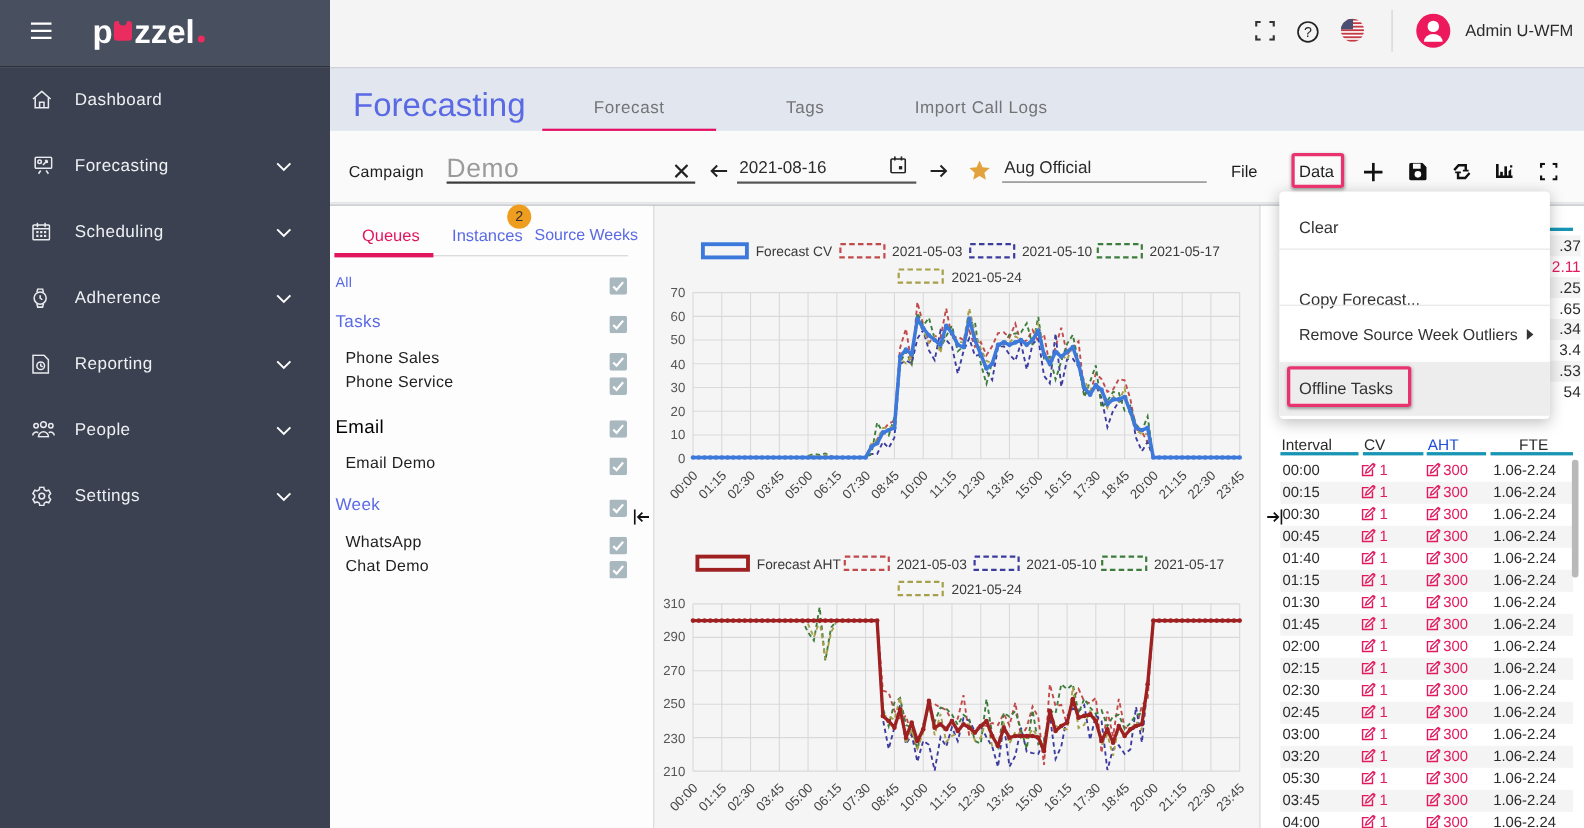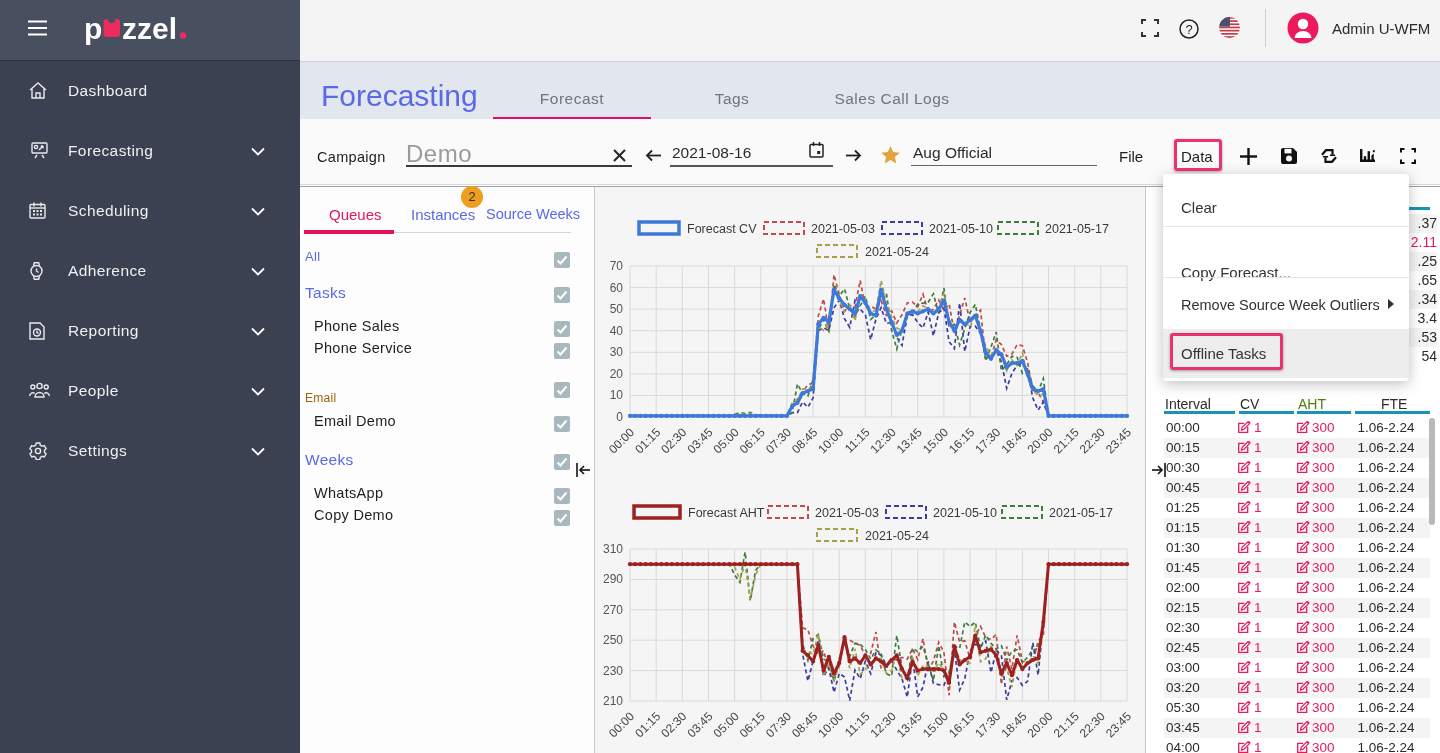--- a/index.html
+++ b/index.html
@@ -139,21 +139,21 @@
     <div class="nav" style="top:442px">Settings</div>
     <svg class="chev" style="top:445px" width="14" height="12" viewBox="0 0 14 12" fill="none" stroke="#fff" stroke-width="1.8">
       <path d="M1 2.5 L7 8.5 L13 2.5"></path>
     </svg>
 
 <div class="abs" style="left:300px;top:61px;width:1140px;height:58px;background:#e2e6ef;border-top:1px solid #ccd0d6"></div>
 <div class="abs" style="left:321px;top:79px;font-size:30px;color:#5a69e4">Forecasting</div>
 <div class="abs" style="left:493px;top:90px;width:158px;text-align:center;font-size:15.5px;color:#737476;letter-spacing:.5px">Forecast</div>
 <div class="abs" style="left:493px;top:117px;width:158px;height:4px;background:#e40d64"></div>
 <div class="abs" style="left:653px;top:90px;width:158px;text-align:center;font-size:15.5px;color:#737476;letter-spacing:.5px">Tags</div>
-<div class="abs" style="left:813px;top:90px;width:158px;text-align:center;font-size:15.5px;color:#737476;letter-spacing:.5px">Sales Call Logs</div>
+<div class="abs" style="left:813px;top:90px;width:158px;text-align:center;font-size:15.5px;color:#737476;letter-spacing:.5px">Import Call Logs</div>
 
 <div class="abs" style="left:300px;top:119px;width:1140px;height:66px;background:#fafafb;border-bottom:1px solid #d8d8db"></div>
 <div class="abs" style="left:317px;top:149px;font-size:14.5px;color:#1d1d1d;letter-spacing:.3px">Campaign</div>
 <div class="abs" style="left:406px;top:140px;font-size:24px;color:#9a9a9a;letter-spacing:.5px">Demo</div>
 <div class="abs" style="left:406px;top:165px;width:226px;height:2px;background:#3a3a3a"></div>
 <svg class="abs" style="left:613px;top:149px" width="13" height="13" viewBox="0 0 13 13" stroke="#222" stroke-width="2">
       <line x1="1" y1="1" x2="12" y2="12"></line>
       <line x1="12" y1="1" x2="1" y2="12"></line>
     </svg>
 <svg class="abs" style="left:645px;top:149px" width="17" height="13" viewBox="0 0 17 13" stroke="#222" stroke-width="1.8" fill="none">
@@ -235,41 +235,41 @@
     <div class="abs" style="left:314px;top:318px;font-size:14.5px;color:#1f1f1f;letter-spacing:.3px">Phone Sales</div>
     <div class="abs" style="left:554px;top:321px"><svg width="16" height="16" viewBox="0 0 16 16">
         <rect width="16" height="16" rx="2" fill="#a9b8bf"></rect>
         <path d="M3.5 8.5 L6.5 11.5 L12.5 4.5" fill="none" stroke="#fff" stroke-width="2"></path>
       </svg></div>
     <div class="abs" style="left:314px;top:340px;font-size:14.5px;color:#1f1f1f;letter-spacing:.3px">Phone Service</div>
     <div class="abs" style="left:554px;top:343px"><svg width="16" height="16" viewBox="0 0 16 16">
         <rect width="16" height="16" rx="2" fill="#a9b8bf"></rect>
         <path d="M3.5 8.5 L6.5 11.5 L12.5 4.5" fill="none" stroke="#fff" stroke-width="2"></path>
       </svg></div>
-    <div class="abs" style="left:305px;top:391px;font-size:12px;color:#a16207;letter-spacing:.3px">Email</div>
+    <div class="abs" style="left:305px;top:379px;font-size:17px;color:#000000;letter-spacing:.3px">Email</div>
     <div class="abs" style="left:554px;top:382px"><svg width="16" height="16" viewBox="0 0 16 16">
         <rect width="16" height="16" rx="2" fill="#a9b8bf"></rect>
         <path d="M3.5 8.5 L6.5 11.5 L12.5 4.5" fill="none" stroke="#fff" stroke-width="2"></path>
       </svg></div>
     <div class="abs" style="left:314px;top:413px;font-size:14.5px;color:#1f1f1f;letter-spacing:.3px">Email Demo</div>
     <div class="abs" style="left:554px;top:416px"><svg width="16" height="16" viewBox="0 0 16 16">
         <rect width="16" height="16" rx="2" fill="#a9b8bf"></rect>
         <path d="M3.5 8.5 L6.5 11.5 L12.5 4.5" fill="none" stroke="#fff" stroke-width="2"></path>
       </svg></div>
-    <div class="abs" style="left:305px;top:451px;font-size:15.5px;color:#5a69e4;letter-spacing:.3px">Weeks</div>
+    <div class="abs" style="left:305px;top:451px;font-size:15.5px;color:#5a69e4;letter-spacing:.3px">Week</div>
     <div class="abs" style="left:554px;top:454px"><svg width="16" height="16" viewBox="0 0 16 16">
         <rect width="16" height="16" rx="2" fill="#a9b8bf"></rect>
         <path d="M3.5 8.5 L6.5 11.5 L12.5 4.5" fill="none" stroke="#fff" stroke-width="2"></path>
       </svg></div>
     <div class="abs" style="left:314px;top:485px;font-size:14.5px;color:#1f1f1f;letter-spacing:.3px">WhatsApp</div>
     <div class="abs" style="left:554px;top:488px"><svg width="16" height="16" viewBox="0 0 16 16">
         <rect width="16" height="16" rx="2" fill="#a9b8bf"></rect>
         <path d="M3.5 8.5 L6.5 11.5 L12.5 4.5" fill="none" stroke="#fff" stroke-width="2"></path>
       </svg></div>
-    <div class="abs" style="left:314px;top:507px;font-size:14.5px;color:#1f1f1f;letter-spacing:.3px">Copy Demo</div>
+    <div class="abs" style="left:314px;top:507px;font-size:14.5px;color:#1f1f1f;letter-spacing:.3px">Chat Demo</div>
     <div class="abs" style="left:554px;top:510px"><svg width="16" height="16" viewBox="0 0 16 16">
         <rect width="16" height="16" rx="2" fill="#a9b8bf"></rect>
         <path d="M3.5 8.5 L6.5 11.5 L12.5 4.5" fill="none" stroke="#fff" stroke-width="2"></path>
       </svg></div>
 
 <div class="abs" style="left:595px;top:187px;width:550px;height:566px">
       <svg width="550" height="566" viewBox="0 0 550 566" style="position:absolute;left:0;top:0">
         <rect x="44" y="35" width="40" height="12" fill="none" stroke="#3D79DB" stroke-width="3.5"></rect>
         <text x="92" y="46" font-size="12.5" fill="#3a3a3a">Forecast CV</text>
         <rect x="169" y="35" width="40" height="12" fill="none" stroke="#c24a4a" stroke-width="2" stroke-dasharray="5,3"></rect>
@@ -619,21 +619,21 @@
     <div style="position:absolute;left:1164px;top:290px;width:273px;height:19px;background:#f4f4f4"></div>
     <div style="position:absolute;left:1164px;top:290px;width:273px;height:19px;line-height:19px;font-size:14px;color:#2b2b2b;text-align:right">.34</div>
     <div style="position:absolute;left:1164px;top:309px;width:273px;height:19px;background:transparent"></div>
     <div style="position:absolute;left:1164px;top:309px;width:273px;height:19px;line-height:19px;font-size:14px;color:#2b2b2b;text-align:right">3.4</div>
     <div style="position:absolute;left:1164px;top:328px;width:273px;height:19px;background:#f4f4f4"></div>
     <div style="position:absolute;left:1164px;top:328px;width:273px;height:19px;line-height:19px;font-size:14px;color:#2b2b2b;text-align:right">.53</div>
     <div style="position:absolute;left:1164px;top:347px;width:273px;height:19px;background:transparent"></div>
     <div style="position:absolute;left:1164px;top:347px;width:273px;height:19px;line-height:19px;font-size:14px;color:#2b2b2b;text-align:right">54</div>
 <div class="abs" style="left:1165px;top:396px;width:70px;font-size:14px;color:#2b2b2b">Interval</div>
 <div class="abs" style="left:1240px;top:396px;font-size:14px;color:#2b2b2b">CV</div>
-<div class="abs" style="left:1298px;top:396px;font-size:14px;color:#4d7c0f">AHT</div>
+<div class="abs" style="left:1298px;top:396px;font-size:14px;color:#1d4ed8">AHT</div>
 <div class="abs" style="left:1381px;top:396px;font-size:14px;color:#2b2b2b">FTE</div>
 <div class="abs" style="left:1164px;top:411px;width:71px;height:3px;background:#1795b4"></div>
 <div class="abs" style="left:1239px;top:411px;width:55px;height:3px;background:#1795b4"></div>
 <div class="abs" style="left:1297px;top:411px;width:54px;height:3px;background:#1795b4"></div>
 <div class="abs" style="left:1355px;top:411px;width:75px;height:3px;background:#1795b4"></div>
 <div class="abs" style="left:1146px;top:418px;width:294px;height:335px;overflow:hidden">
 <div style="position:absolute;left:-1146px;top:-418px;width:1440px;height:753px">
         <div style="position:absolute;left:1164px;top:418px;width:266px;height:20px;background:transparent"></div>
         <div class="trow" style="top:418px">
           <span style="position:absolute;left:2px">00:00</span>
@@ -697,21 +697,21 @@
           <span style="position:absolute;left:132px"><svg width="14" height="14" viewBox="0 0 14 14" style="vertical-align:-2px">
               <path d="M10.7 6.8 V12.3 H1.7 V3.3 H7.2" fill="none" stroke="#e3195f" stroke-width="1.3"></path>
               <path d="M4.5 10 L5.2 7.4 L10.8 1.8 L12.6 3.6 L7 9.2 Z" fill="none" stroke="#e3195f" stroke-width="1.2"></path>
               <path d="M11.6 1 L12.2 2.2 L13.4 2.6" fill="none" stroke="#e3195f" stroke-width="1.2"></path>
             </svg></span>
           <span style="position:absolute;left:148px;color:#e3195f">300</span>
           <span style="position:absolute;left:192px;width:60px;text-align:center">1.06-2.24</span>
         </div>
         <div style="position:absolute;left:1164px;top:498px;width:266px;height:20px;background:transparent"></div>
         <div class="trow" style="top:498px">
-          <span style="position:absolute;left:2px">01:25</span>
+          <span style="position:absolute;left:2px">01:40</span>
           <span style="position:absolute;left:73px"><svg width="14" height="14" viewBox="0 0 14 14" style="vertical-align:-2px">
               <path d="M10.7 6.8 V12.3 H1.7 V3.3 H7.2" fill="none" stroke="#e3195f" stroke-width="1.3"></path>
               <path d="M4.5 10 L5.2 7.4 L10.8 1.8 L12.6 3.6 L7 9.2 Z" fill="none" stroke="#e3195f" stroke-width="1.2"></path>
               <path d="M11.6 1 L12.2 2.2 L13.4 2.6" fill="none" stroke="#e3195f" stroke-width="1.2"></path>
             </svg></span>
           <span style="position:absolute;left:90px;color:#e3195f">1</span>
           <span style="position:absolute;left:132px"><svg width="14" height="14" viewBox="0 0 14 14" style="vertical-align:-2px">
               <path d="M10.7 6.8 V12.3 H1.7 V3.3 H7.2" fill="none" stroke="#e3195f" stroke-width="1.3"></path>
               <path d="M4.5 10 L5.2 7.4 L10.8 1.8 L12.6 3.6 L7 9.2 Z" fill="none" stroke="#e3195f" stroke-width="1.2"></path>
               <path d="M11.6 1 L12.2 2.2 L13.4 2.6" fill="none" stroke="#e3195f" stroke-width="1.2"></path>

